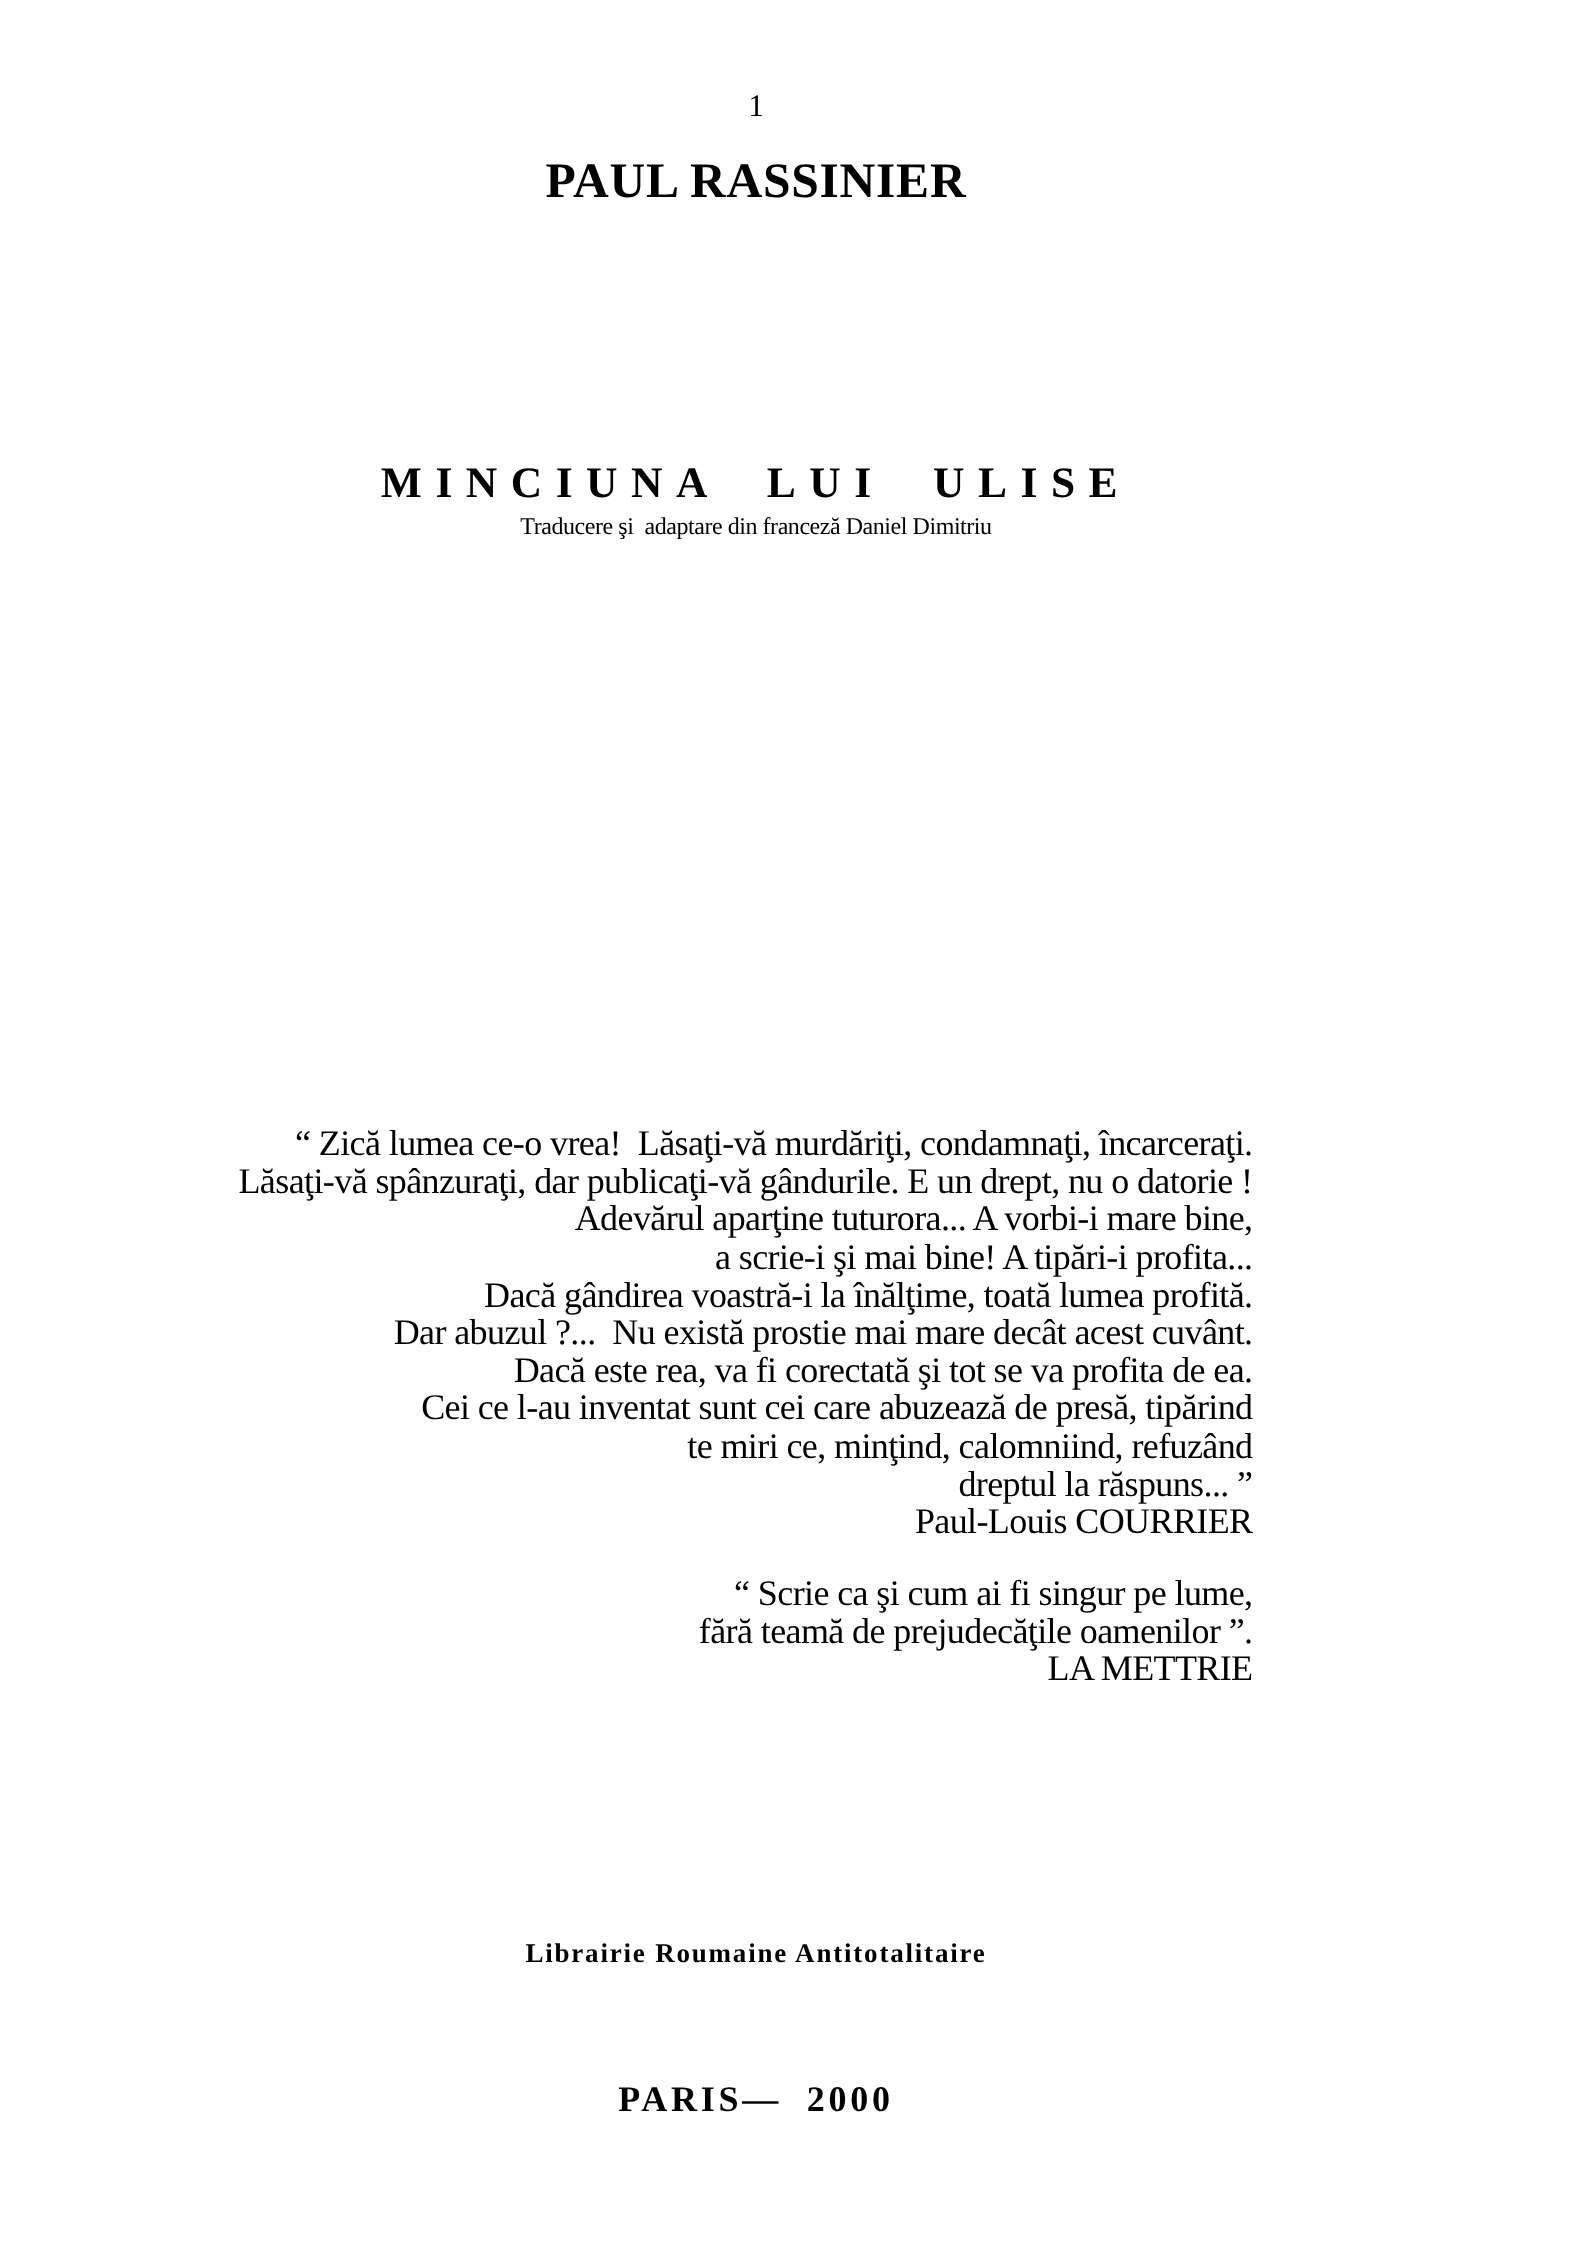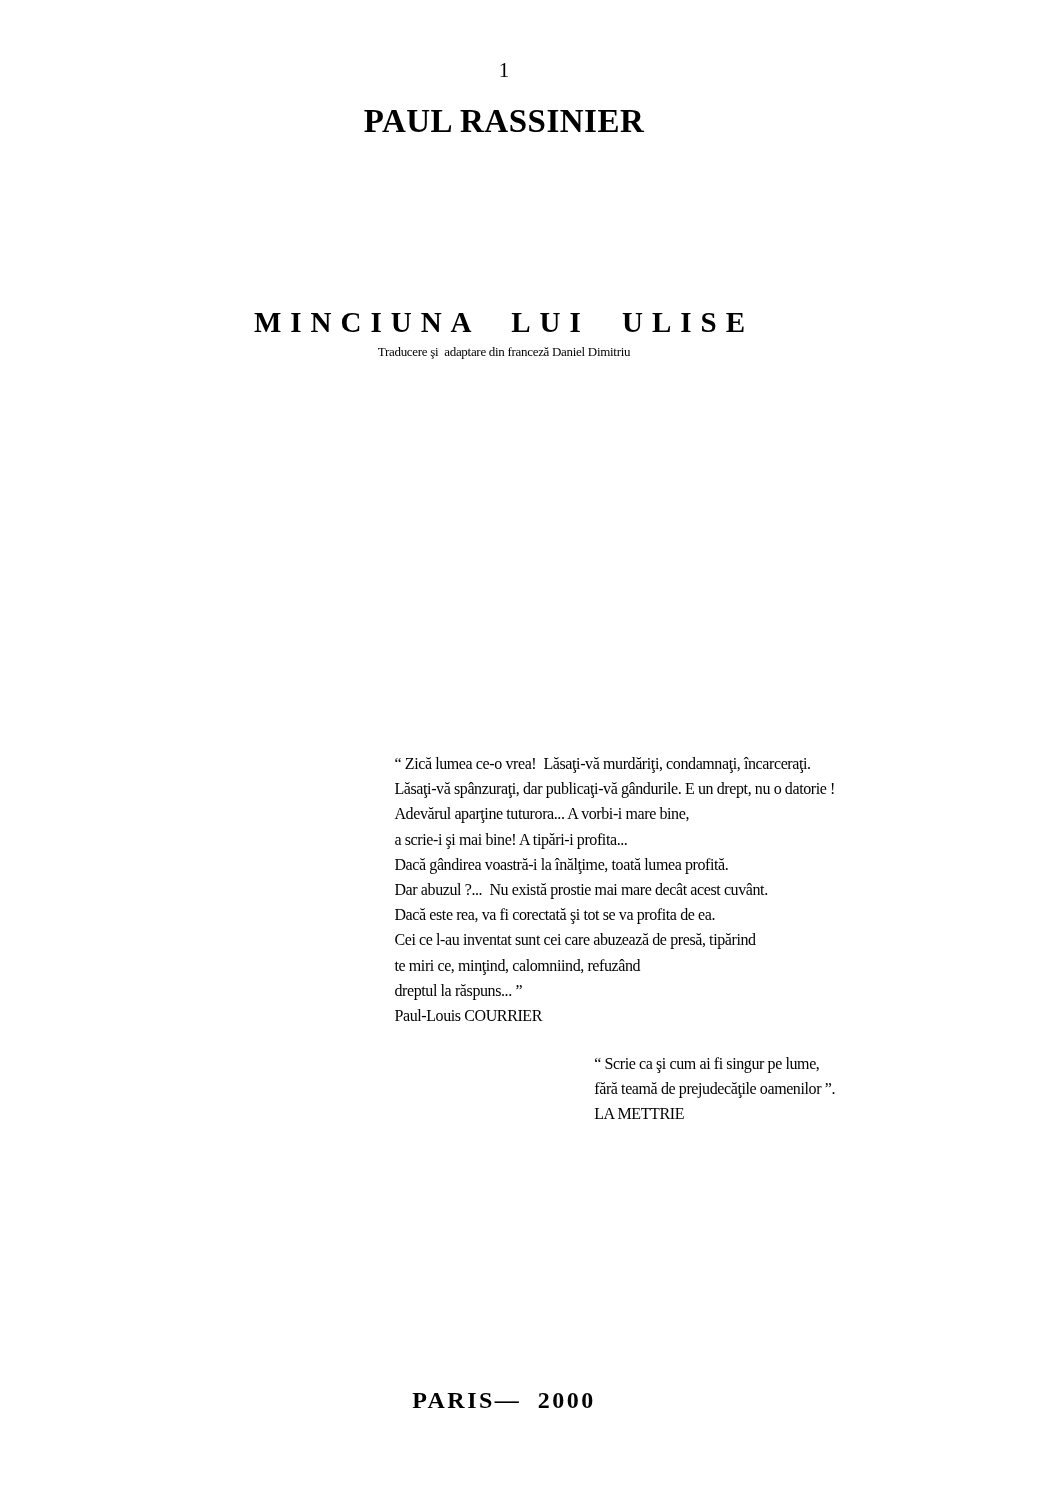--- a/index.html
+++ b/index.html
@@ -45,30 +45,30 @@
     top: 303px;
     font-size: 29px;
     font-weight: bold;
     line-height: 38px;
     letter-spacing: 9px;
     word-spacing: 16px;
     white-space: pre-wrap;
   }
   .subtitle {
     top: 341px;
-    font-size: 13px;
+    font-size: 16px;
     line-height: 22px;
     letter-spacing: -0.3px;
     white-space: pre-wrap;
   }
   .epigraph {
     position: absolute;
     right: 223px;
-    text-align: left;
-    font-size: 16px;
+    text-align: right;
+    font-size: 24px;
     line-height: 25.2px;
     letter-spacing: -0.4px;
   }
   .epigraph .qline {
     white-space: pre-wrap;
   }
   .epigraph1 { top: 751px; }
   .epigraph2 { top: 1051px; margin-left: 12px; }
   .publisher {
     top: 1291px;
@@ -113,16 +113,17 @@
     <div class="qline">dreptul la răspuns... ”</div>
     <div class="qline attribution">Paul-Louis COURRIER</div>
   </div>
 
   <div class="epigraph epigraph2">
     <div class="qline">“ Scrie ca şi cum ai fi singur pe lume,</div>
     <div class="qline">fără teamă de prejudecăţile oamenilor ”.</div>
     <div class="qline attribution">LA METTRIE</div>
   </div>
 
+  <div class="center publisher">Librairie Roumaine Antitotalitaire</div>
 
   <div class="center placeyear">PARIS— 2000</div>
 
 </div>
 
 </body></html>

